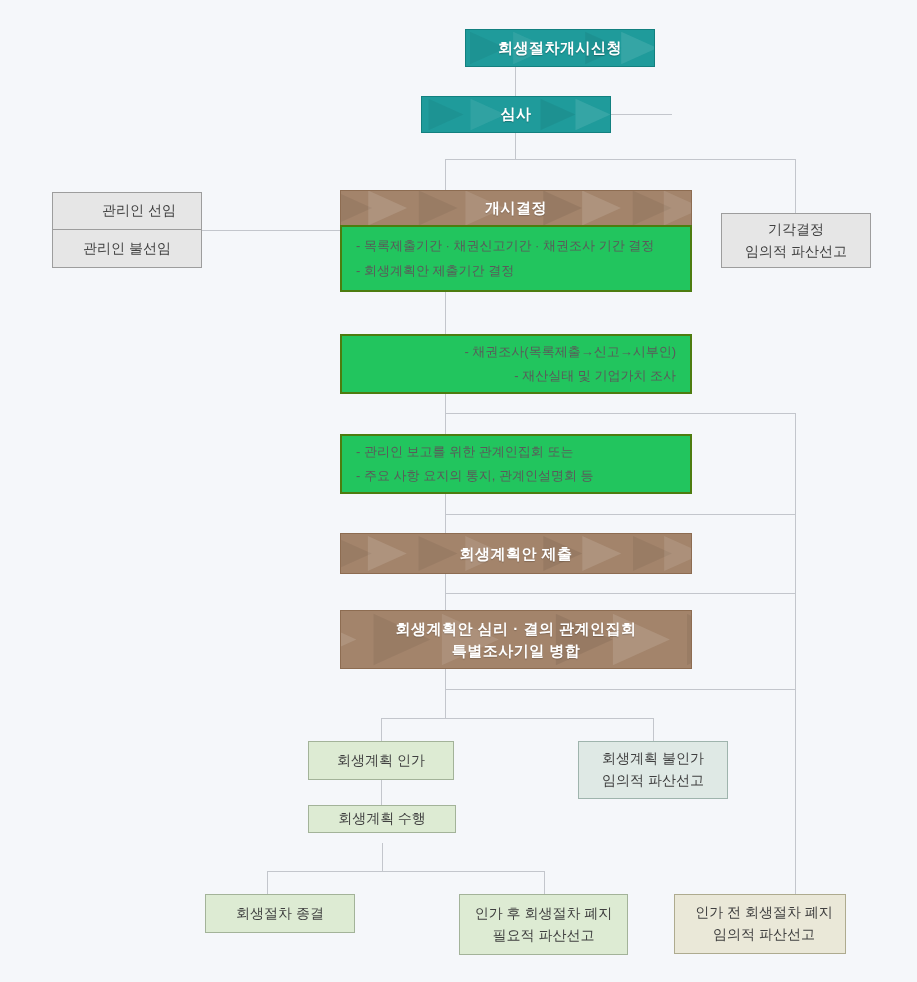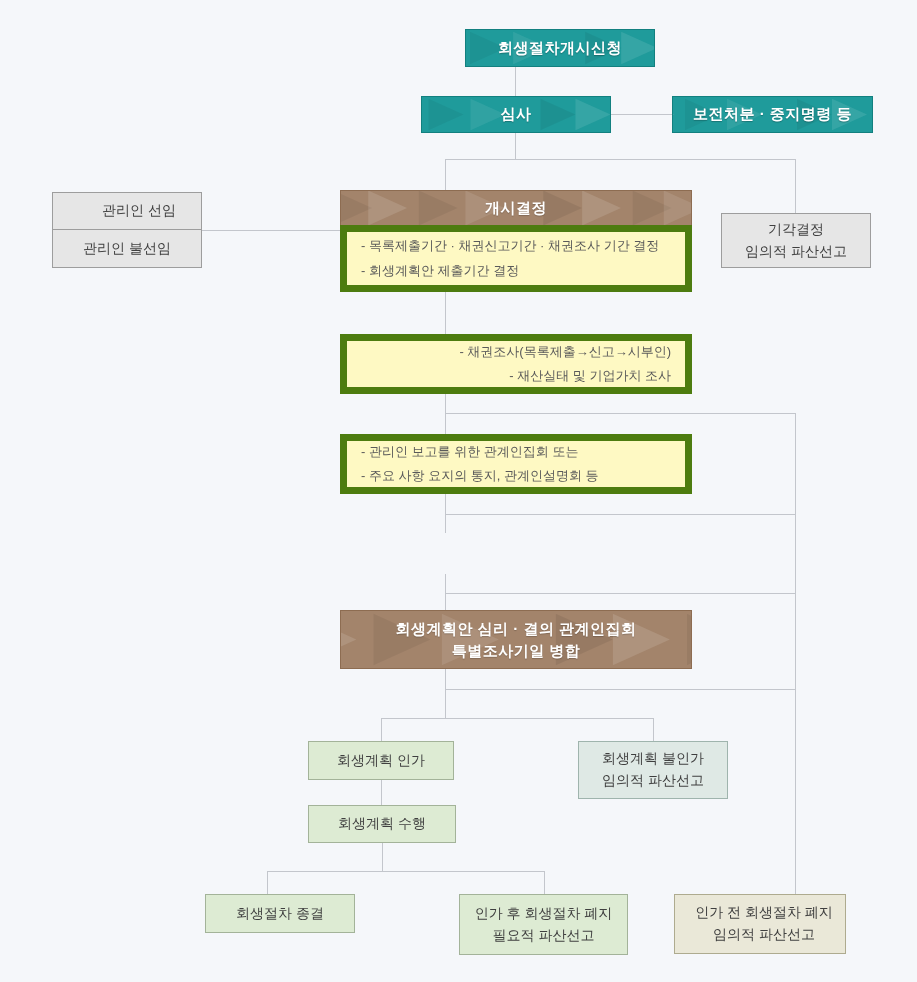--- a/index.html
+++ b/index.html
@@ -37,21 +37,21 @@
     background:#a3846b;border:1px solid #8d6c51;
     color:#fff;font-weight:bold;font-size:15px;letter-spacing:.5px;
     text-shadow:0 1px 1px rgba(0,0,0,.2);
     overflow:hidden;line-height:1.45;
   }
   .pat{position:absolute;left:0;top:0;width:100%;height:100%;pointer-events:none;}
   .banner-label{position:relative;z-index:1;}
 
   
   .detail{
-    background:#fef9c3;border:7px solid #4d7c0f;
+    background:#22c55e;border:2px solid #4d7c0f;
     color:#5a5a5a;font-size:13px;line-height:1.85;
     align-items:flex-start;justify-content:center;
     padding:20px 14px;text-align:left;
   }
 
   
   .gray{
     background:#e6e6e6;border:1px solid #9d9d9d;
     color:#3f3f3f;font-size:14px;line-height:1.55;
   }
@@ -123,33 +123,20 @@
       <polygon points="80,2 120,20 80,38" fill="#000" opacity="0.05"></polygon>
       <polygon points="128,2 168,20 128,38" fill="#fff" opacity="0.08"></polygon>
       <polygon points="208,2 248,20 208,38" fill="#000" opacity="0.06"></polygon>
       <polygon points="248,2 288,20 248,38" fill="#fff" opacity="0.10"></polygon>
       <polygon points="300,2 340,20 300,38" fill="#000" opacity="0.05"></polygon>
       <polygon points="332,2 372,20 332,38" fill="#fff" opacity="0.08"></polygon>
     </svg>
     <span class="banner-label">심사</span>
   </div>
 
-  <div class="node teal" style="left:672px;top:96px;width:201px;height:37px;">
-    <svg class="pat" viewBox="0 0 360 40" preserveAspectRatio="xMidYMid slice">
-      <polygon points="-8,2 32,20 -8,38" fill="#000" opacity="0.05"></polygon>
-      <polygon points="28,2 68,20 28,38" fill="#fff" opacity="0.10"></polygon>
-      <polygon points="80,2 120,20 80,38" fill="#000" opacity="0.05"></polygon>
-      <polygon points="128,2 168,20 128,38" fill="#fff" opacity="0.08"></polygon>
-      <polygon points="208,2 248,20 208,38" fill="#000" opacity="0.06"></polygon>
-      <polygon points="248,2 288,20 248,38" fill="#fff" opacity="0.10"></polygon>
-      <polygon points="300,2 340,20 300,38" fill="#000" opacity="0.05"></polygon>
-      <polygon points="332,2 372,20 332,38" fill="#fff" opacity="0.08"></polygon>
-    </svg>
-    <span class="banner-label">보전처분 · 중지명령 등</span>
-  </div>
 
   <div class="node gray" style="left:52px;top:192px;width:150px;height:38px;padding-left:24px;">
     <span>관리인 선임</span>
   </div>
   <div class="node gray" style="left:52px;top:229px;width:150px;height:39px;">
     <span>관리인 불선임</span>
   </div>
 
   <div class="node brown" style="left:340px;top:190px;width:352px;height:36px;">
     <svg class="pat" viewBox="0 0 360 40" preserveAspectRatio="xMidYMid slice">
@@ -178,46 +165,59 @@
   <div class="node detail" style="left:340px;top:334px;width:352px;height:60px;align-items:flex-end;">
     <div>- 채권조사(목록제출→신고→시부인)</div>
     <div>- 재산실태 및 기업가치 조사</div>
   </div>
 
   <div class="node detail" style="left:340px;top:434px;width:352px;height:60px;">
     <div>- 관리인 보고를 위한 관계인집회 또는</div>
     <div>- 주요 사항 요지의 통지, 관계인설명회 등</div>
   </div>
 
-
-  <div class="node brown" style="left:340px;top:610px;width:352px;height:59px;">
+  <div class="node brown" style="left:340px;top:533px;width:352px;height:41px;">
     <svg class="pat" viewBox="0 0 360 40" preserveAspectRatio="xMidYMid slice">
       <polygon points="-8,2 32,20 -8,38" fill="#000" opacity="0.06"></polygon>
       <polygon points="28,2 68,20 28,38" fill="#fff" opacity="0.12"></polygon>
       <polygon points="80,2 120,20 80,38" fill="#000" opacity="0.06"></polygon>
       <polygon points="128,2 168,20 128,38" fill="#fff" opacity="0.10"></polygon>
       <polygon points="208,2 248,20 208,38" fill="#000" opacity="0.07"></polygon>
       <polygon points="248,2 288,20 248,38" fill="#fff" opacity="0.12"></polygon>
       <polygon points="300,2 340,20 300,38" fill="#000" opacity="0.06"></polygon>
       <polygon points="332,2 372,20 332,38" fill="#fff" opacity="0.10"></polygon>
     </svg>
+    <span class="banner-label">회생계획안 제출</span>
+  </div>
+
+  <div class="node brown" style="left:340px;top:610px;width:352px;height:59px;">
+    <svg class="pat" viewBox="0 0 360 40" preserveAspectRatio="xMidYMid slice">
+      <polygon points="-8,2 32,20 -8,38" fill="#000" opacity="0.06"></polygon>
+      <polygon points="28,2 68,20 28,38" fill="#fff" opacity="0.12"></polygon>
+      <polygon points="80,2 120,20 80,38" fill="#000" opacity="0.06"></polygon>
+      <polygon points="128,2 168,20 128,38" fill="#fff" opacity="0.10"></polygon>
+      <polygon points="208,2 248,20 208,38" fill="#000" opacity="0.07"></polygon>
+      <polygon points="248,2 288,20 248,38" fill="#fff" opacity="0.12"></polygon>
+      <polygon points="300,2 340,20 300,38" fill="#000" opacity="0.06"></polygon>
+      <polygon points="332,2 372,20 332,38" fill="#fff" opacity="0.10"></polygon>
+    </svg>
     <span class="banner-label">회생계획안 심리 · 결의 관계인집회</span>
     <span class="banner-label">특별조사기일 병합</span>
   </div>
 
   <div class="node green" style="left:308px;top:741px;width:146px;height:39px;">
     <span>회생계획 인가</span>
   </div>
 
   <div class="node tealgray" style="left:578px;top:741px;width:150px;height:58px;">
     <div>회생계획 불인가</div>
     <div>임의적 파산선고</div>
   </div>
 
-  <div class="node green" style="left:308px;top:805px;width:148px;height:38px;">
+  <div class="node green" style="left:308px;top:805px;width:148px;height:28px;font-family:Liberation Serif, serif;">
     <span>회생계획 수행</span>
   </div>
 
   <div class="node green" style="left:205px;top:894px;width:150px;height:39px;">
     <span>회생절차 종결</span>
   </div>
 
   <div class="node green" style="left:459px;top:894px;width:169px;height:61px;">
     <div>인가 후 회생절차 폐지</div>
     <div>필요적 파산선고</div>

